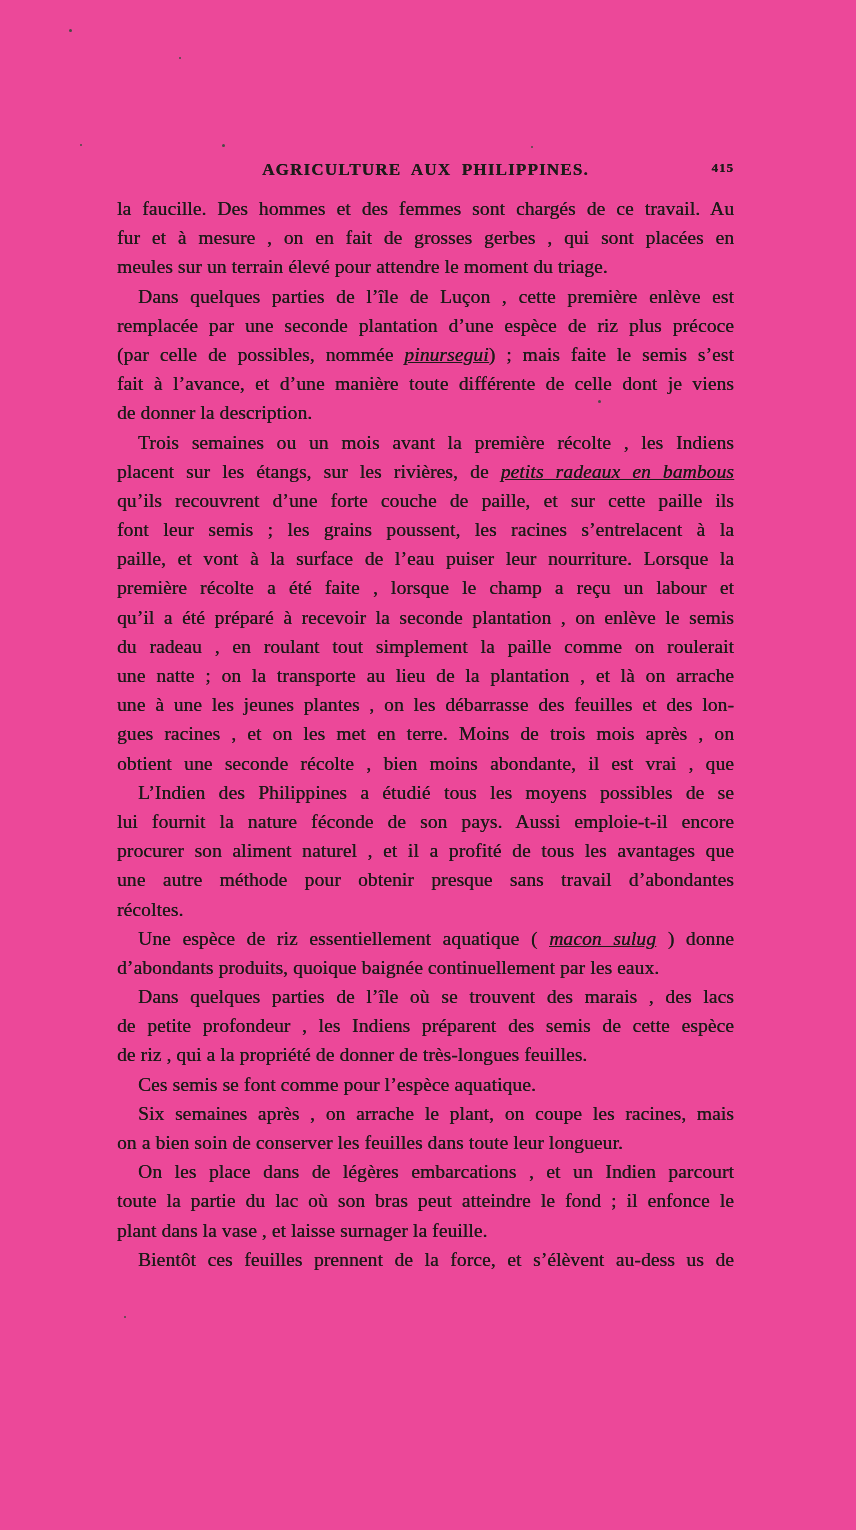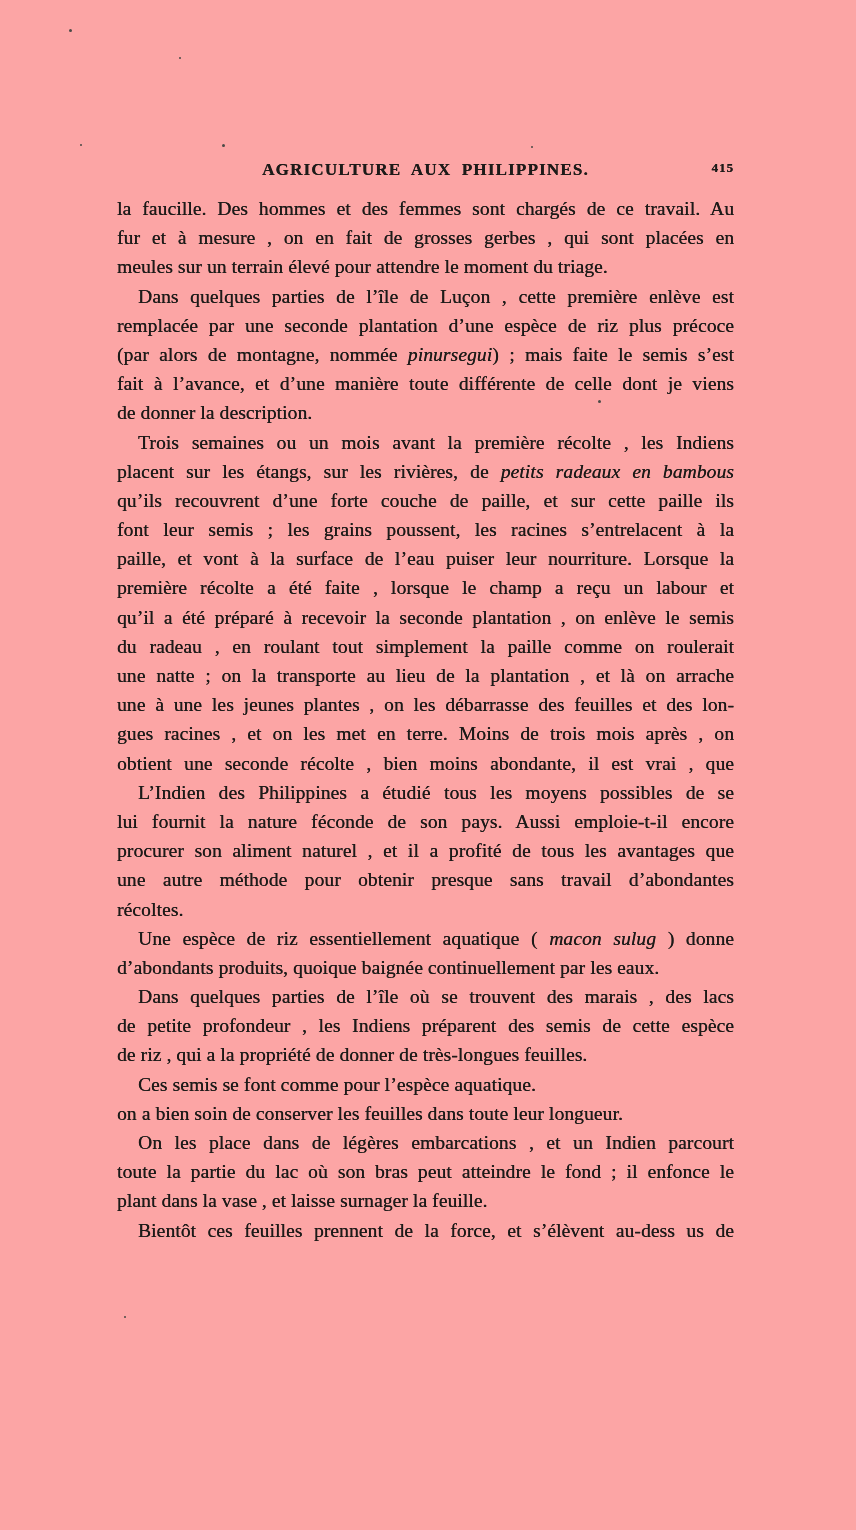--- a/index.html
+++ b/index.html
@@ -4,21 +4,21 @@
 <style>
   html, body { margin: 0; padding: 0; }
   body {
     width: 856px; height: 1530px;
     background: #ffffff;
     font-family: "Liberation Serif", "DejaVu Serif", serif;
   }
   .page {
     position: relative;
     width: 856px; height: 1530px;
-    background: #fca5a5;
+    background: #ec4899;
     overflow: hidden;
     color: #1d1b19;
   }
   .running-header {
     position: absolute;
     top: 160px; left: 117px; width: 617px; height: 24px;
   }
   .running-title {
     position: absolute;
     left: 0; right: 0; top: 0;
@@ -48,21 +48,21 @@
     font-size: 19.5px;
     text-align: justify;
     text-align-last: justify;
     text-shadow: 0.25px 0 0 currentColor;
     letter-spacing: 0.1px;
     white-space: normal;
     overflow: visible;
   }
   .line.short { text-align-last: left; }
   .line.first { text-indent: 21px; }
-  .line i { font-style: italic; }
+  .line i { font-style: italic; text-decoration: underline; }
   .speck {
     position: absolute;
     background: #4a4a46;
     border-radius: 50%;
   }
 </style>
 </head>
 <body>
 
 <div class="page">
@@ -70,21 +70,21 @@
     <div class="running-title">AGRICULTURE AUX PHILIPPINES.</div>
     <div class="page-number">415</div>
   </div>
 
   <div class="text-column">
       <div class="line"><span>la faucille. Des hommes et des femmes sont chargés de ce travail. Au</span></div>
       <div class="line"><span>fur et à mesure , on en fait de grosses gerbes , qui sont placées en</span></div>
       <div class="line short"><span>meules sur un terrain élevé pour attendre le moment du triage.</span></div>
       <div class="line first"><span>Dans quelques parties de l’île de Luçon , cette première enlève est</span></div>
       <div class="line"><span>remplacée par une seconde plantation d’une espèce de riz plus précoce</span></div>
-      <div class="line"><span>(par alors de montagne, nommée </span><i>pinursegui</i><span>) ; mais faite le semis s’est</span></div>
+      <div class="line"><span>(par celle de possibles, nommée </span><i>pinursegui</i><span>) ; mais faite le semis s’est</span></div>
       <div class="line"><span>fait à l’avance, et d’une manière toute différente de celle dont je viens</span></div>
       <div class="line short"><span>de donner la description.</span></div>
       <div class="line first"><span>Trois semaines ou un mois avant la première récolte , les Indiens</span></div>
       <div class="line"><span>placent sur les étangs, sur les rivières, de </span><i>petits radeaux en bambous</i></div>
       <div class="line"><span>qu’ils recouvrent d’une forte couche de paille, et sur cette paille ils</span></div>
       <div class="line"><span>font leur semis ; les grains poussent, les racines s’entrelacent à la</span></div>
       <div class="line"><span>paille, et vont à la surface de l’eau puiser leur nourriture. Lorsque la</span></div>
       <div class="line"><span>première récolte a été faite , lorsque le champ a reçu un labour et</span></div>
       <div class="line"><span>qu’il a été préparé à recevoir la seconde plantation , on enlève le semis</span></div>
       <div class="line"><span>du radeau , en roulant tout simplement la paille comme on roulerait</span></div>
@@ -96,20 +96,21 @@
       <div class="line"><span>lui fournit la nature féconde de son pays. Aussi emploie-t-il encore</span></div>
       <div class="line"><span>procurer son aliment naturel , et il a profité de tous les avantages que</span></div>
       <div class="line"><span>une autre méthode pour obtenir presque sans travail d’abondantes</span></div>
       <div class="line short"><span>récoltes.</span></div>
       <div class="line first"><span>Une espèce de riz essentiellement aquatique ( </span><i>macon sulug</i><span> ) donne</span></div>
       <div class="line short"><span>d’abondants produits, quoique baignée continuellement par les eaux.</span></div>
       <div class="line first"><span>Dans quelques parties de l’île où se trouvent des marais , des lacs</span></div>
       <div class="line"><span>de petite profondeur , les Indiens préparent des semis de cette espèce</span></div>
       <div class="line short"><span>de riz , qui a la propriété de donner de très-longues feuilles.</span></div>
       <div class="line first short"><span>Ces semis se font comme pour l’espèce aquatique.</span></div>
+      <div class="line first"><span>Six semaines après , on arrache le plant, on coupe les racines, mais</span></div>
       <div class="line short"><span>on a bien soin de conserver les feuilles dans toute leur longueur.</span></div>
       <div class="line first"><span>On les place dans de légères embarcations , et un Indien parcourt</span></div>
       <div class="line"><span>toute la partie du lac où son bras peut atteindre le fond ; il enfonce le</span></div>
       <div class="line short"><span>plant dans la vase , et laisse surnager la feuille.</span></div>
       <div class="line first"><span>Bientôt ces feuilles prennent de la force, et s’élèvent au-dess us de</span></div>
     </div>
 <div class="speck" style="left: 69px; top: 29px; width: 3px; height: 3px;"></div>
     <div class="speck" style="left: 179px; top: 57px; width: 2px; height: 2px;"></div>
     <div class="speck" style="left: 80px; top: 144px; width: 2px; height: 2px;"></div>
     <div class="speck" style="left: 222px; top: 144px; width: 3px; height: 3px;"></div>

